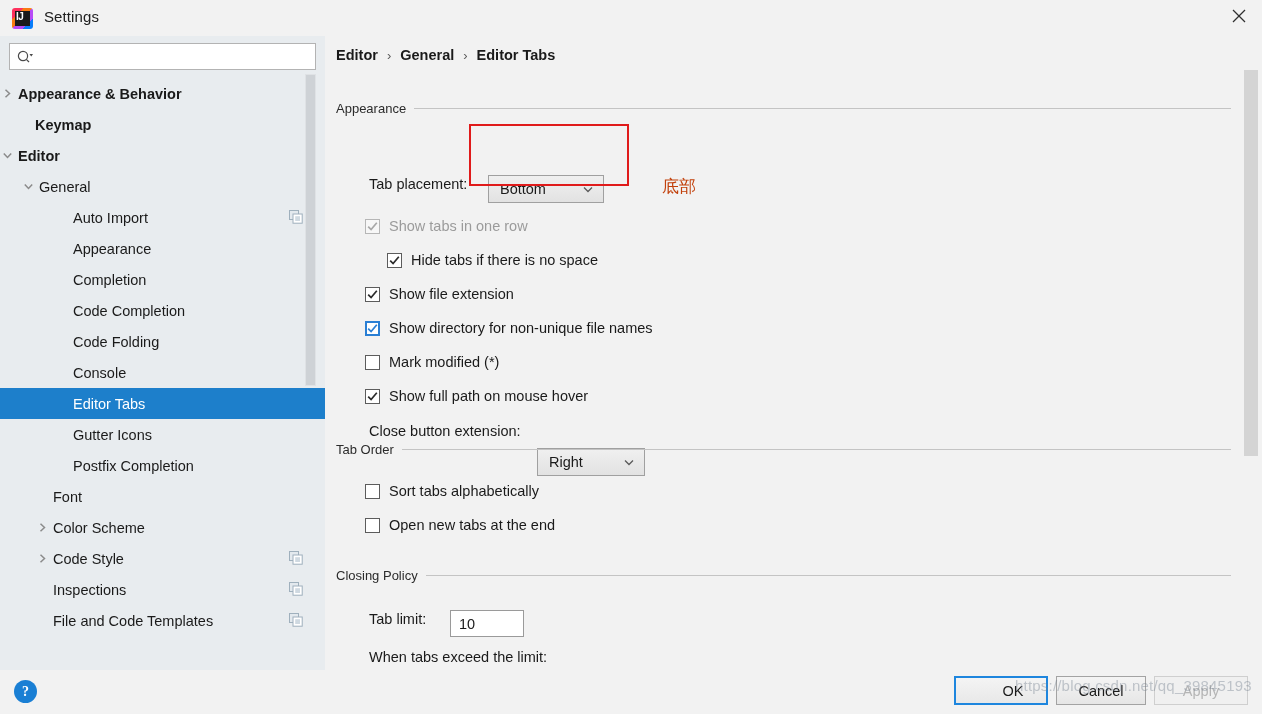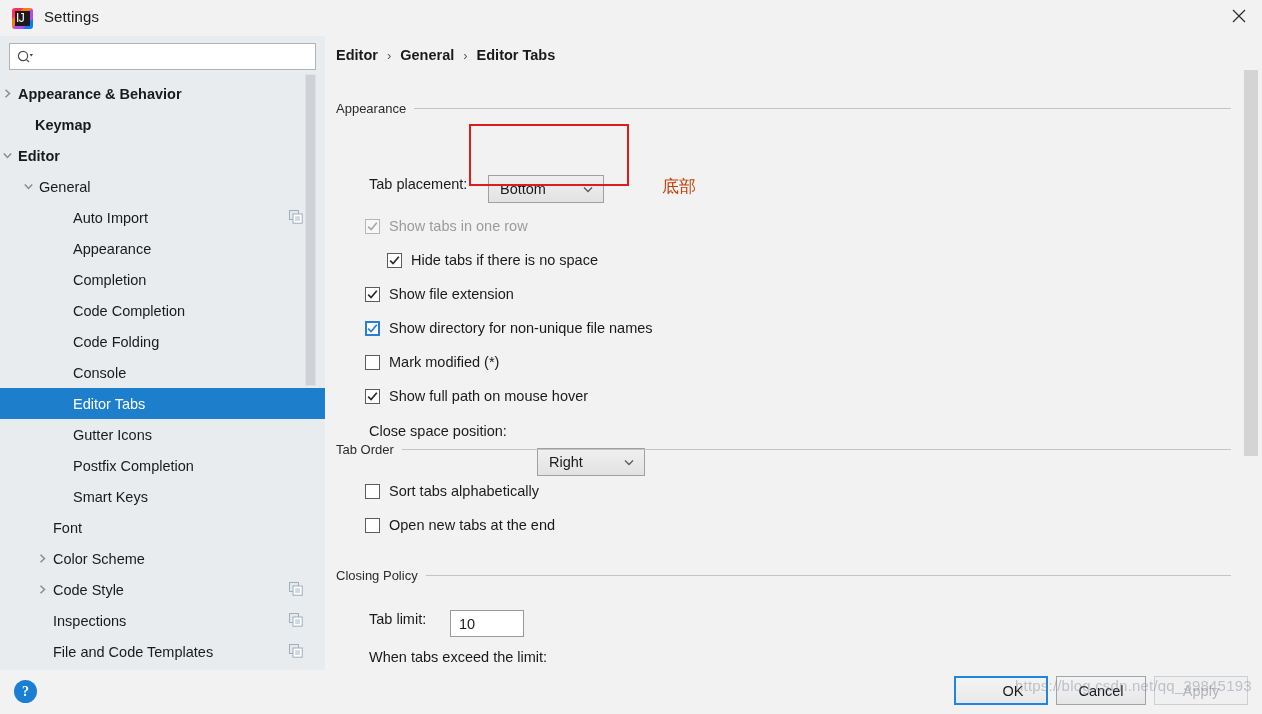--- a/index.html
+++ b/index.html
@@ -29,21 +29,21 @@
     background:
       linear-gradient(135deg, #fe315d 0%, #fe315d 28%, #f97a12 28%, #f97a12 50%, #b74af7 50%, #b74af7 74%, #087cfa 74%, #087cfa 100%);
     overflow: hidden;
   }
   .ij-logo .inner {
     position: absolute; left: 3px; top: 3px; width: 15px; height: 15px;
     background: #1a1a1a;
   }
   .ij-logo .ij-text {
     position: absolute; left: 4px; top: 3px;
-    color: #fff; font-size: 12px; font-weight: normal;
+    color: #fff; font-size: 10px; font-weight: bold;
     font-family: "Liberation Sans", sans-serif;
     letter-spacing: -0.5px;
   }
   .title-text {
     position: absolute; left: 44px; top: 8px;
     font-size: 15px; color: #202020;
     letter-spacing: 0.1px;
   }
   .close-btn {
     position: absolute; right: 0; top: 0; width: 46px; height: 32px;
@@ -334,23 +334,20 @@
         <div class="tree-row sel">
           <span class="lbl" style="margin-left: 73px;">Editor Tabs</span>
         </div>
         <div class="tree-row">
           <span class="lbl" style="margin-left: 73px;">Gutter Icons</span>
         </div>
         <div class="tree-row">
           <span class="lbl" style="margin-left: 73px;">Postfix Completion</span>
         </div>
         <div class="tree-row">
-          <span class="lbl" style="margin-left: 73px;">Smart Keys</span>
-        </div>
-        <div class="tree-row">
           <span class="lbl" style="margin-left: 53px;">Font</span>
         </div>
         <div class="tree-row">
           <span class="arrow" style="left: 35px;">
             <svg width="11" height="11" viewBox="0 0 11 11">
               <polyline points="3.5,1.8 7.5,5.5 3.5,9.2" fill="none" stroke="#8b8b8b" stroke-width="1.5"></polyline>
             </svg>
           </span>
           <span class="lbl" style="margin-left: 53px;">Color Scheme</span>
         </div>
@@ -459,21 +456,21 @@
           <span class="cb">
             <svg width="11" height="11" viewBox="0 0 11 11">
               <polyline points="1.2,5.6 4.1,8.6 9.8,1.8" fill="none" stroke="#2b2b2b" stroke-width="1.7"></polyline>
             </svg>
           </span>
           <span>Show full path on mouse hover</span>
         </div>
       </div>
 
     <div class="row" style="left:44px; top:387px;">
-      <span>Close space position:</span>
+      <span>Close button extension:</span>
     </div>
     <div class="combo" style="left:212px; top:384px; width:108px;">
       <span>Right</span>
       <span class="caret">
         <svg width="12" height="12" viewBox="0 0 12 12">
           <polyline points="2,4.5 6,8.5 10,4.5" fill="none" stroke="#5a5a5a" stroke-width="1.3"></polyline>
         </svg>
       </span>
     </div>
 

